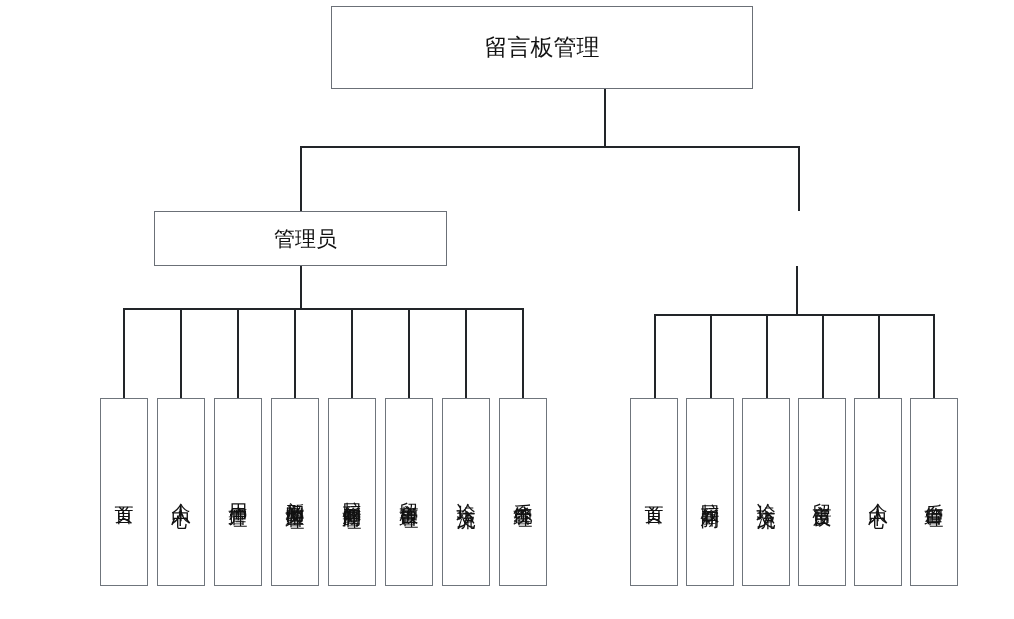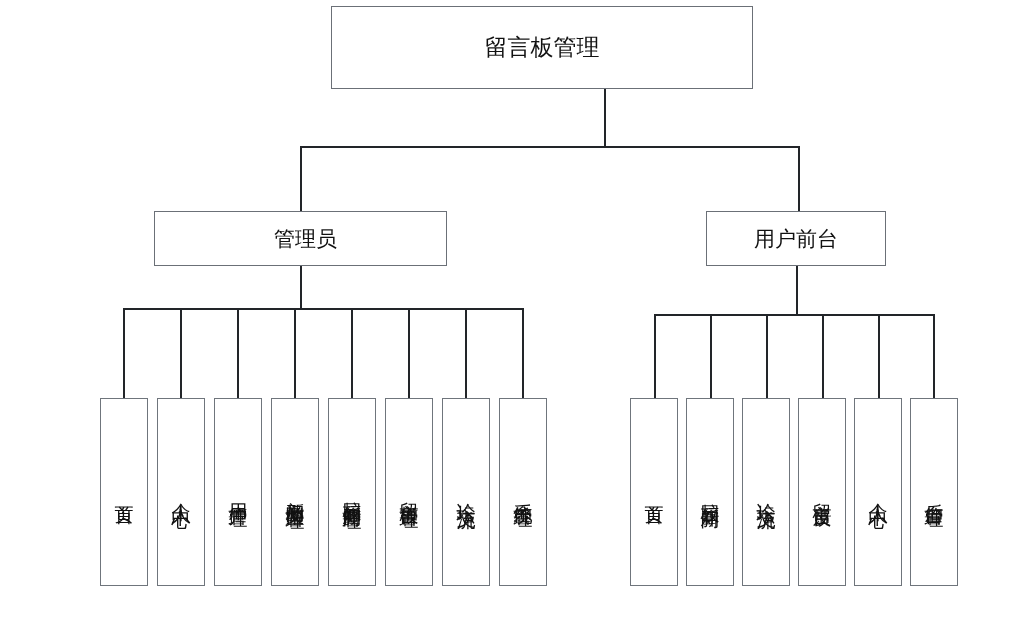--- a/index.html
+++ b/index.html
@@ -73,23 +73,20 @@
 
   <div class="hline" style="left:300px; top:146px; width:500px;"></div>
 
   <div class="vline" style="left:300px; top:146px; height:65px;"></div>
   <div class="vline" style="left:798px; top:146px; height:65px;"></div>
 
   <div class="node level2" style="left:154px; top:211px; width:293px; height:55px;padding-left:10px;">
     <span>管理员</span>
   </div>
 
-  <div class="node level2" style="left:706px; top:211px; width:180px; height:55px;">
-    <span>用户前台</span>
-  </div>
 
   <div class="vline" style="left:300px; top:266px; height:42px;"></div>
   <div class="hline" style="left:123px; top:308px; width:400px;"></div>
 
   <div class="vline" style="left:123px; top:308px; height:90px;"></div>
   <div class="vline" style="left:180px; top:308px; height:90px;"></div>
   <div class="vline" style="left:237px; top:308px; height:90px;"></div>
   <div class="vline" style="left:294px; top:308px; height:90px;"></div>
   <div class="vline" style="left:351px; top:308px; height:90px;"></div>
   <div class="vline" style="left:408px; top:308px; height:90px;"></div>

